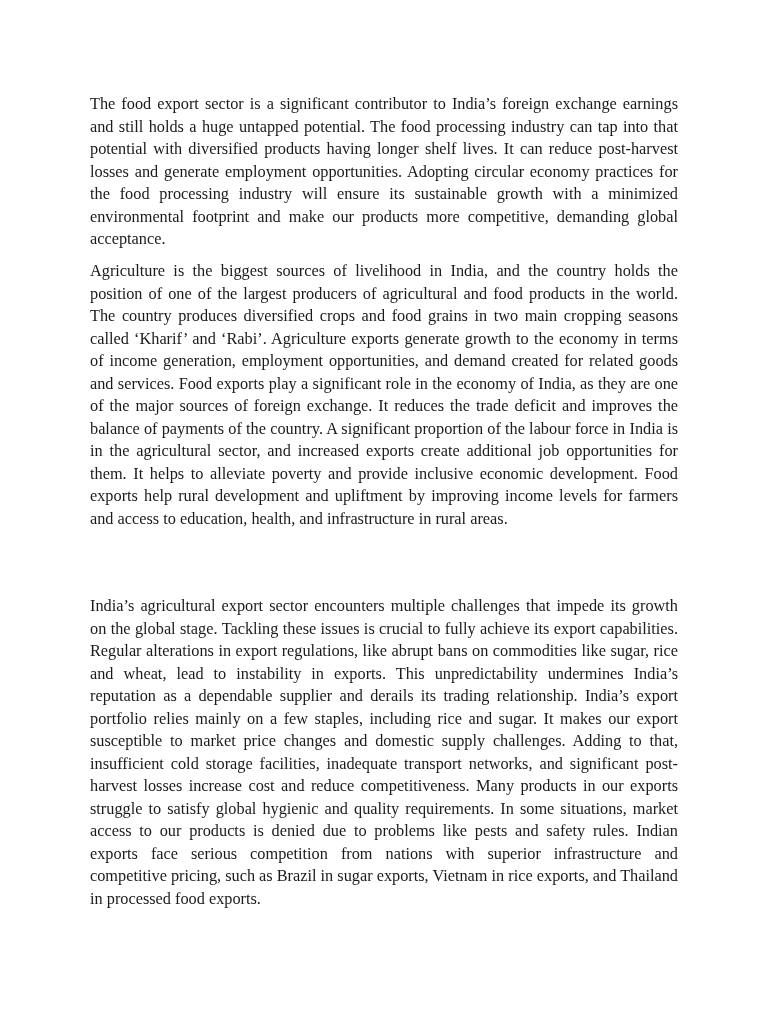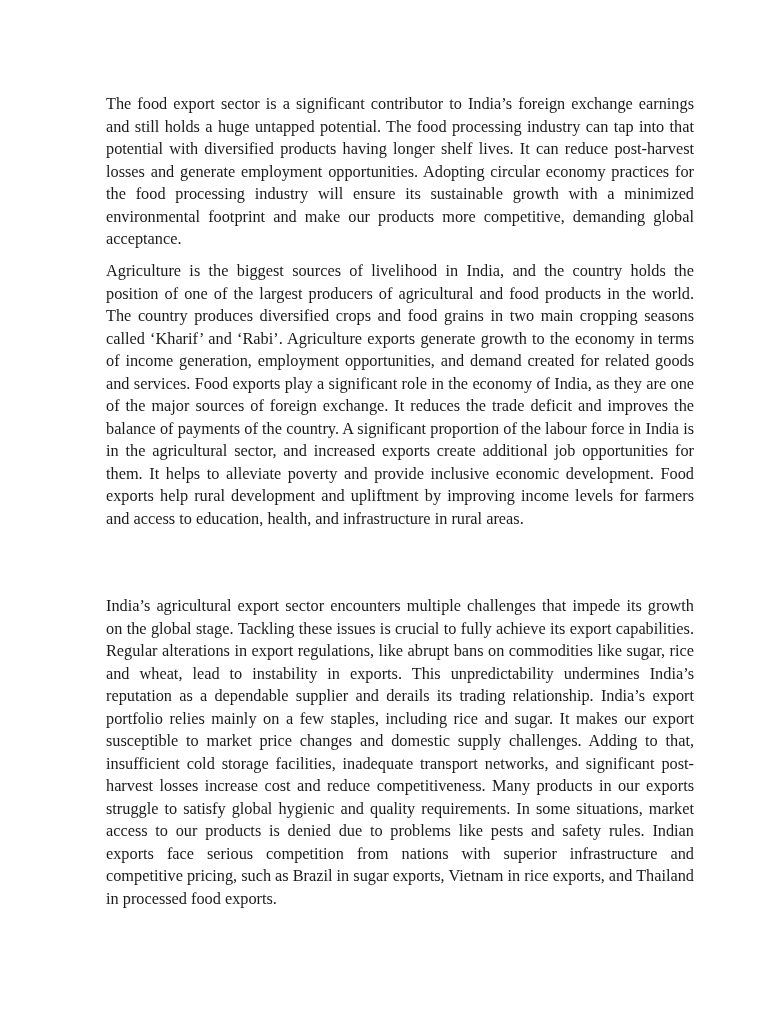--- a/index.html
+++ b/index.html
@@ -1,19 +1,19 @@
 <!DOCTYPE html>
 <html><head>
   <meta charset="utf-8">
   <style>
     html, body { margin: 0; padding: 0; background: #ffffff; }
     body { width: 768px; height: 1024px; position: relative; overflow: hidden; }
     .page { position: absolute; left: 90px; top: 0; width: 588px; }
     .para {
-      position: absolute; left: 16px; width: 588px;
+      position: absolute; left: 0; width: 588px;
       font-family: "Liberation Serif", "DejaVu Serif", serif;
       font-size: 16.3px; line-height: 22.5px; color: #1a1a1a;
       text-align: justify; margin: 0;
     }
     #p1 { top: 93px; }
     #p2 { top: 260px; font-family: Liberation Serif, serif; }
     #p3 { top: 595px; }
   </style>
 </head>
 <body>

